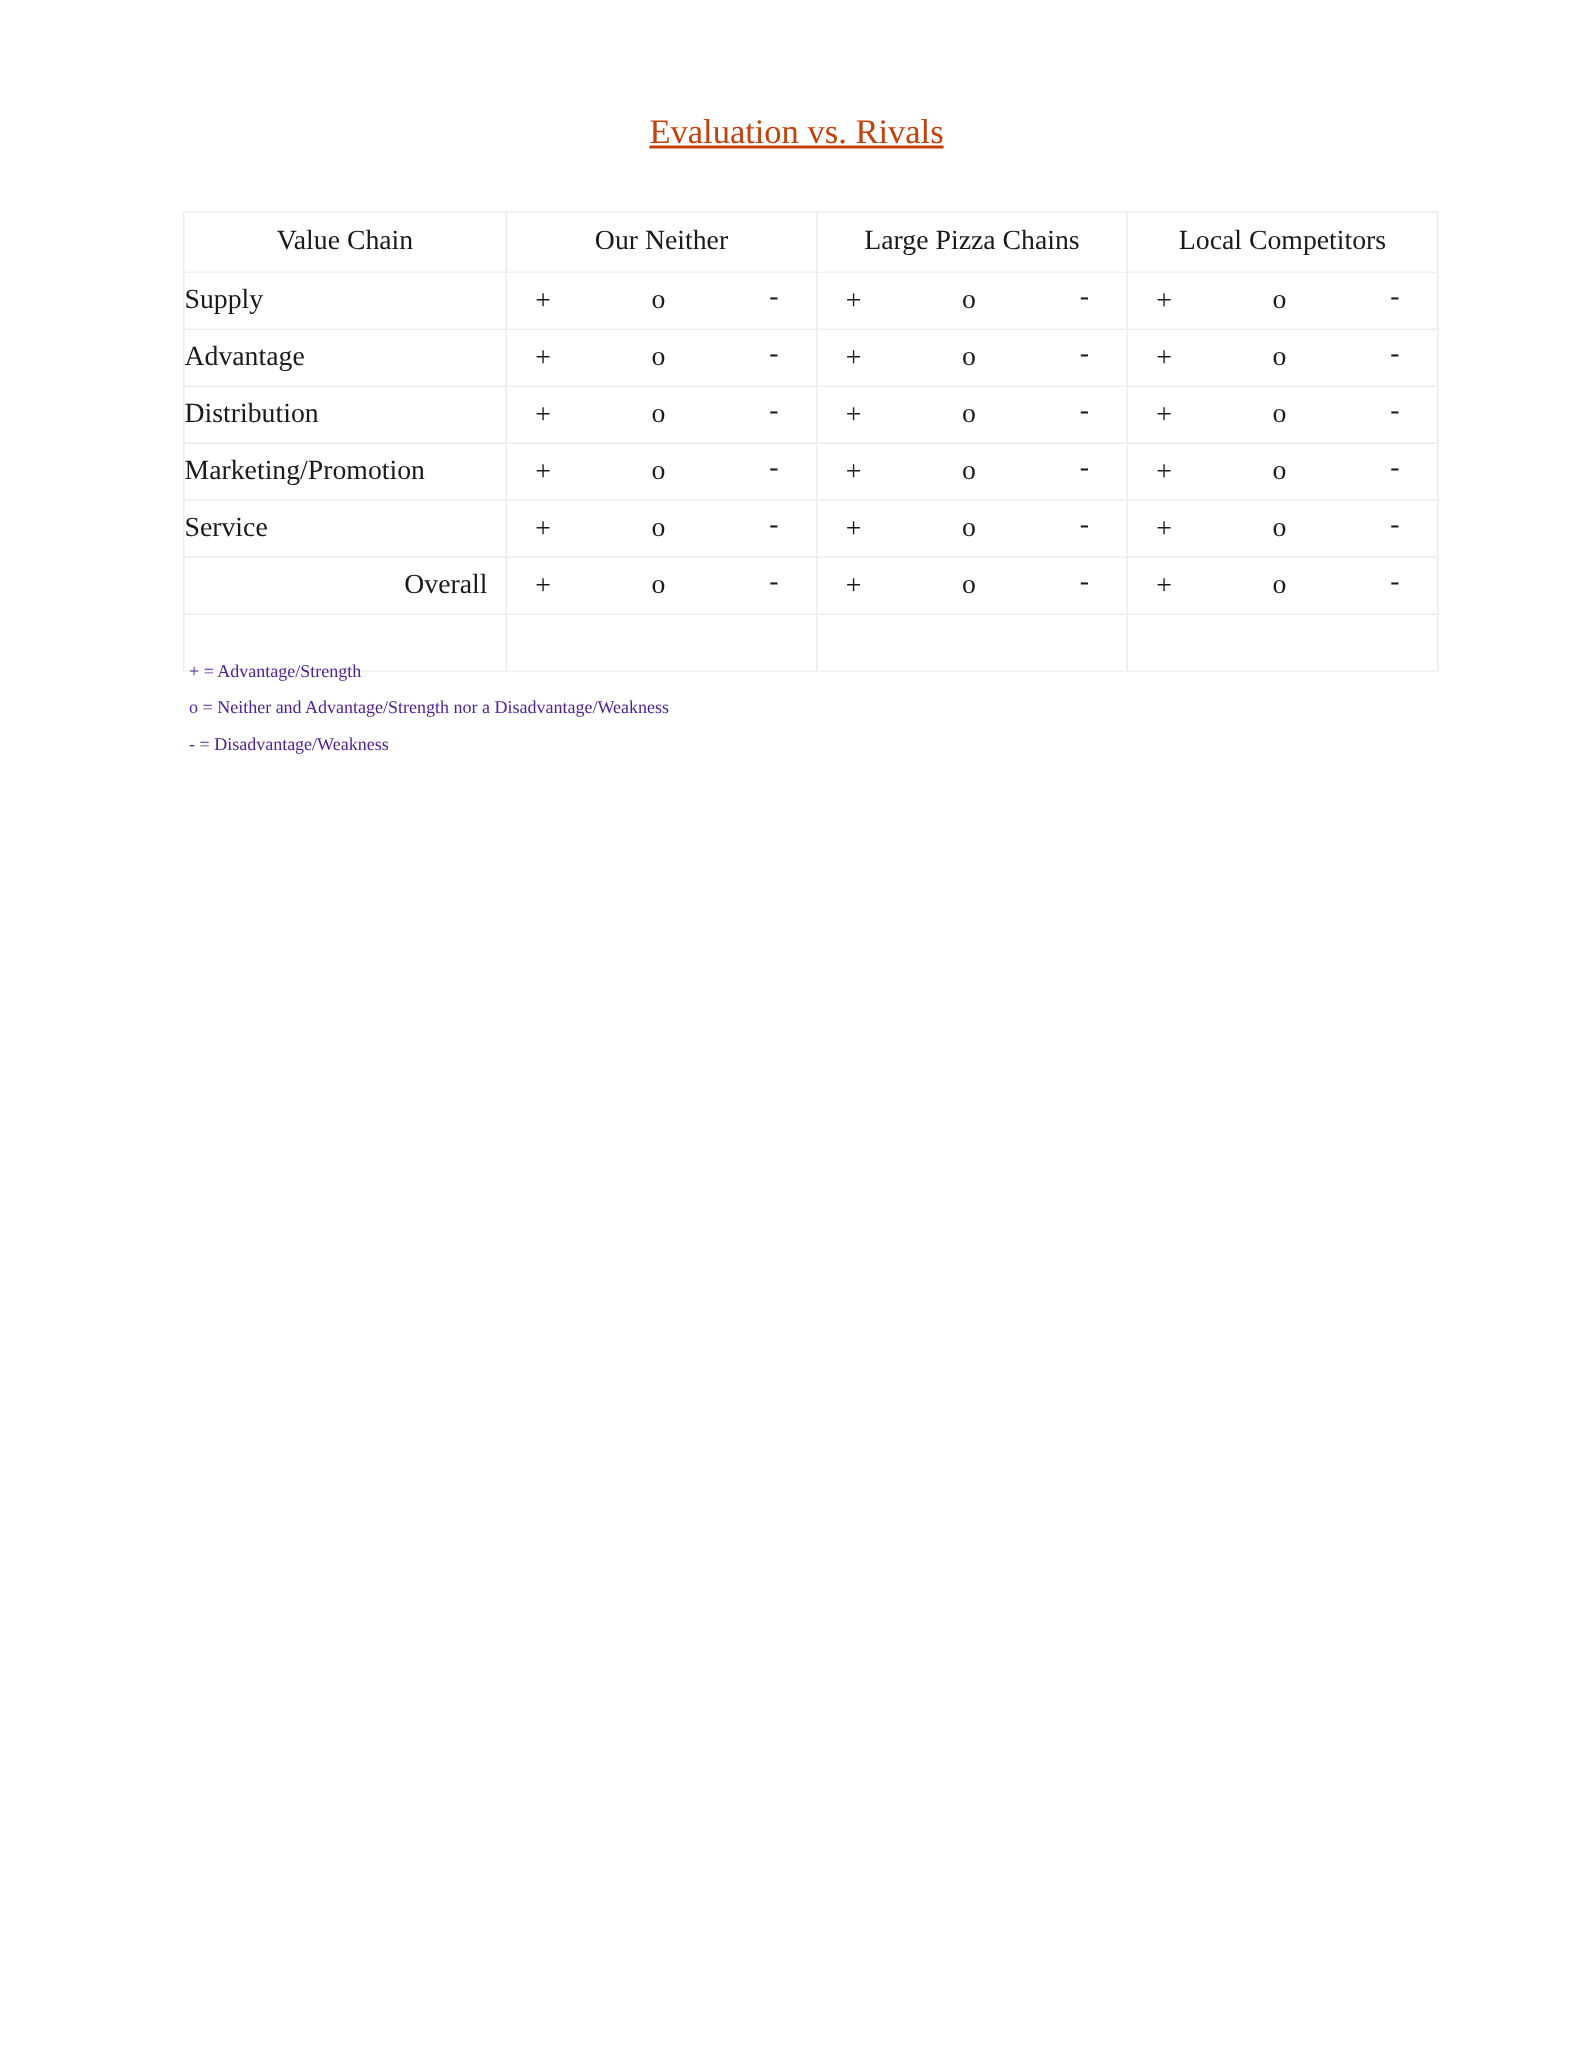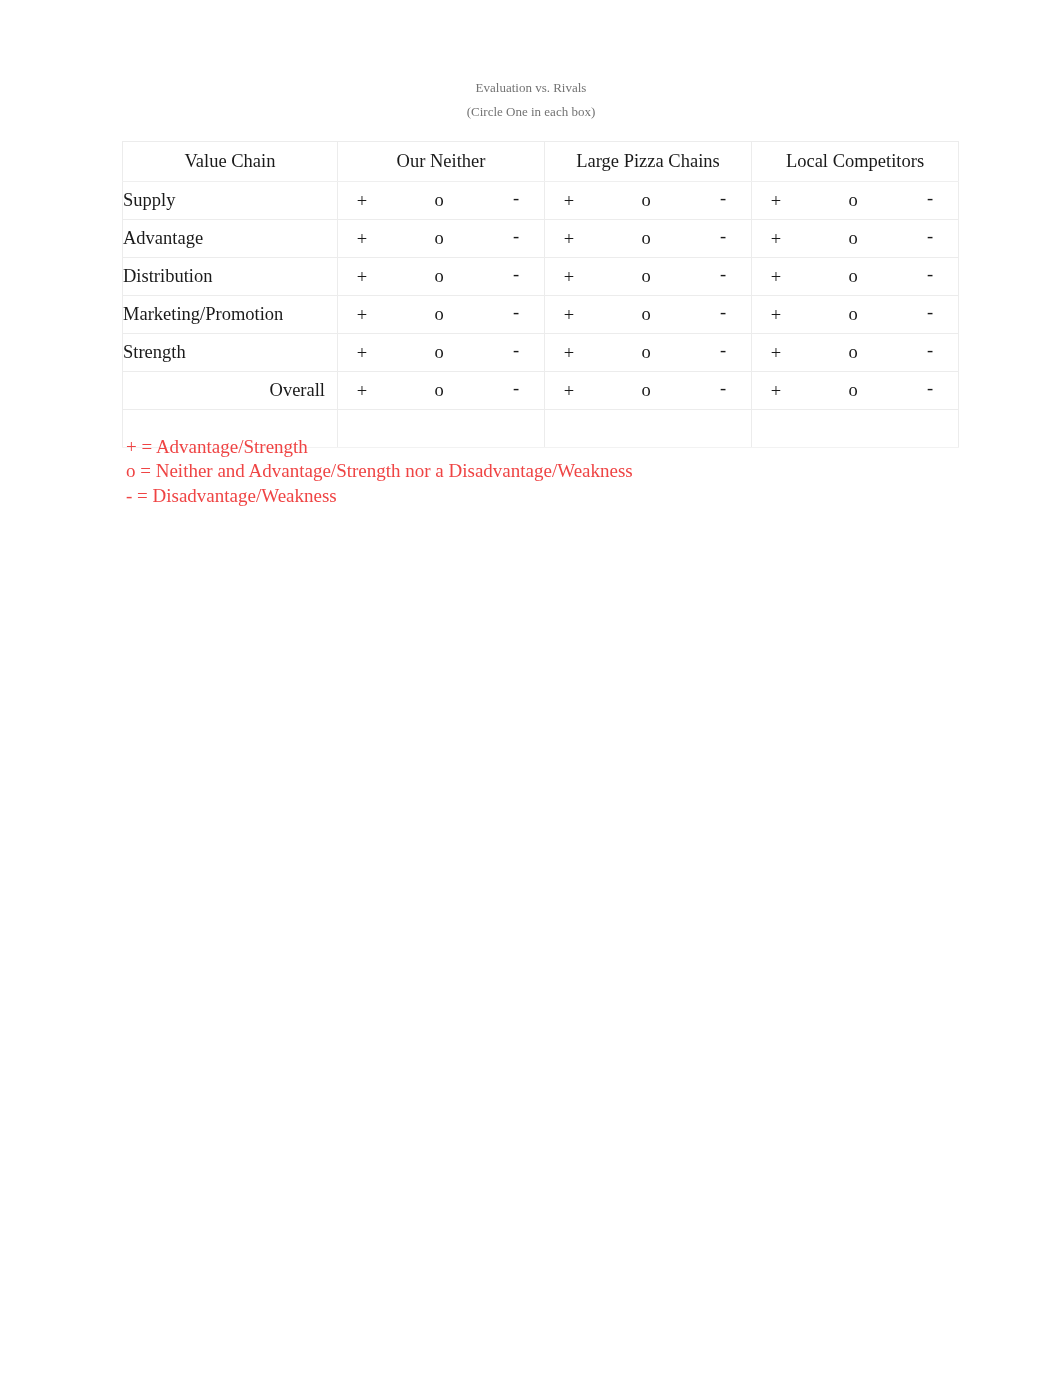--- a/index.html
+++ b/index.html
@@ -18,24 +18,25 @@
 
   
   .title-block {
     position: absolute;
     left: 0;
     top: 76px;
     width: 1062px;
     text-align: center;
   }
   .title-line {
-    font-size: 13px;
+    font-size: 23px;
     line-height: 24px;
-    color: #737373;
+    color: #c2410c;
     white-space: pre;
+    text-decoration: underline;
   }
 
   
   .eval-table-wrap {
     position: absolute;
     left: 110px;
     top: 141px;
     width: 836px;
     margin-left: 12px;
   }
@@ -99,32 +100,31 @@
   tr.tail-row td { height: 26px; border-bottom-color: #f2f2f2; }
 
   
   .legend {
     position: absolute;
     left: 126px;
     top: 435px;
     width: 760px;
   }
   .legend-line {
-    font-size: 19px;
+    font-size: 12px;
     line-height: 24.4px;
-    color: #ef4444;
+    color: #4c1d95;
     white-space: pre;
   }
 </style>
 </head>
 <body>
 
 <div class="title-block">
   <div class="title-line">Evaluation vs. Rivals</div>
-  <div class="title-line">(Circle One in each box)</div>
 </div>
 
 <div class="eval-table-wrap">
   <table class="eval-table">
     <colgroup>
       <col class="c-label">
       <col class="c-group">
       <col class="c-group">
       <col class="c-group">
     </colgroup>
@@ -227,21 +227,21 @@
           </td>
           <td>
             <div class="markers">
               <span class="marker m-plus">+</span>
               <span class="marker m-zero">o</span>
               <span class="marker m-minus">-</span>
             </div>
           </td>
         </tr>
         <tr>
-          <td class="row-label">Strength</td>
+          <td class="row-label">Service</td>
           <td>
             <div class="markers">
               <span class="marker m-plus">+</span>
               <span class="marker m-zero">o</span>
               <span class="marker m-minus">-</span>
             </div>
           </td>
           <td>
             <div class="markers">
               <span class="marker m-plus">+</span>

